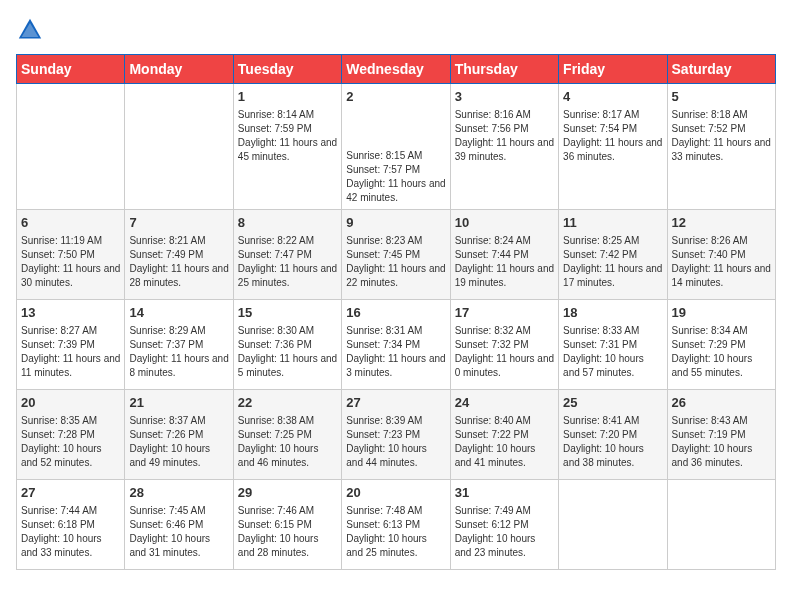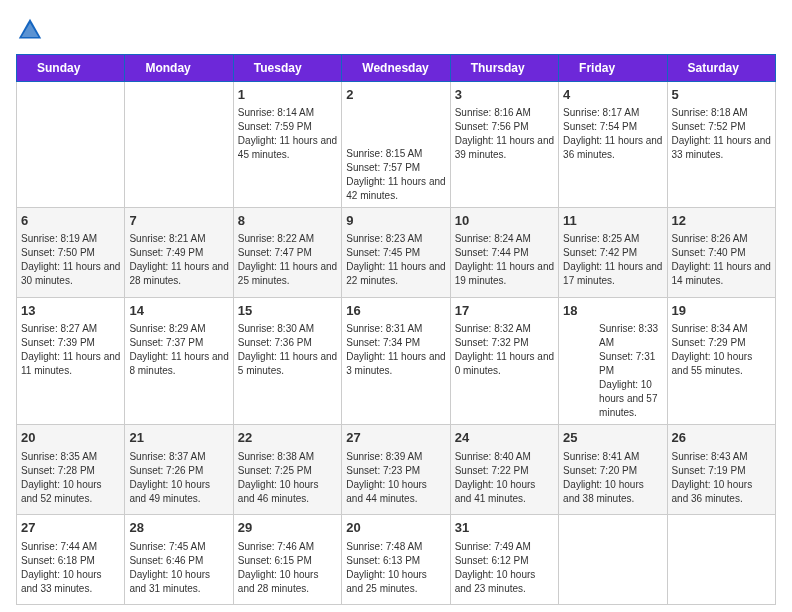--- a/index.html
+++ b/index.html
@@ -44,25 +44,25 @@
     .subtitle {
       font-size: 14px;
       color: #555;
     }
     table {
       width: 100%;
       border-collapse: collapse;
       font-size: 10.5px;
     }
     thead tr th {
-      background-color: #6d28d9;
+      background-color: #ef4444;
       color: #fff;
-      padding: 6px 20px;
+      padding: 6px 4px;
       text-align: left;
-      font-size: 12px;
+      font-size: 14px;
       font-weight: bold;
       border: 1px solid #1565c0;
     }
     tbody tr td {
       border: 1px solid #ccc;
       vertical-align: top;
       padding: 4px;
       min-height: 70px;
       height: 90px;
       width: calc(100% / 7);
@@ -150,21 +150,21 @@
         <td>
           <span class="day-number">5</span>
           <div class="cell-content" style="white-space: pre-line;">Sunrise: 8:18 AM
 Sunset: 7:52 PM
 Daylight: 11 hours and 33 minutes.</div>
         </td>
       </tr>
       <tr>
         <td>
           <span class="day-number">6</span>
-          <div class="cell-content" style="white-space: pre-line;">Sunrise: 8:19 AM
+          <div class="cell-content" style="white-space: pre-line;">Sunrise: 11:19 AM
 Sunset: 7:50 PM
 Daylight: 11 hours and 30 minutes.</div>
         </td>
         <td>
           <span class="day-number">7</span>
           <div class="cell-content" style="white-space: pre-line;">Sunrise: 8:21 AM
 Sunset: 7:49 PM
 Daylight: 11 hours and 28 minutes.</div>
         </td>
         <td>
@@ -224,21 +224,21 @@
 Daylight: 11 hours and 3 minutes.</div>
         </td>
         <td>
           <span class="day-number">17</span>
           <div class="cell-content" style="white-space: pre-line;">Sunrise: 8:32 AM
 Sunset: 7:32 PM
 Daylight: 11 hours and 0 minutes.</div>
         </td>
         <td>
           <span class="day-number">18</span>
-          <div class="cell-content" style="white-space: pre-line; margin-left: 36px;">Sunrise: 8:33 AM
+          <div class="cell-content" style="white-space: pre-line;">Sunrise: 8:33 AM
 Sunset: 7:31 PM
 Daylight: 10 hours and 57 minutes.</div>
         </td>
         <td>
           <span class="day-number">19</span>
           <div class="cell-content" style="white-space: pre-line;">Sunrise: 8:34 AM
 Sunset: 7:29 PM
 Daylight: 10 hours and 55 minutes.</div>
         </td>
       </tr>

